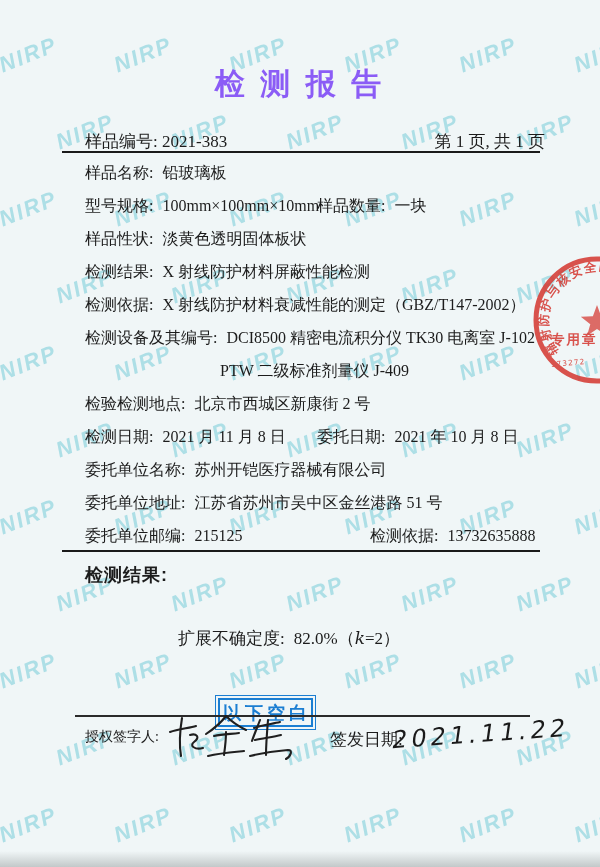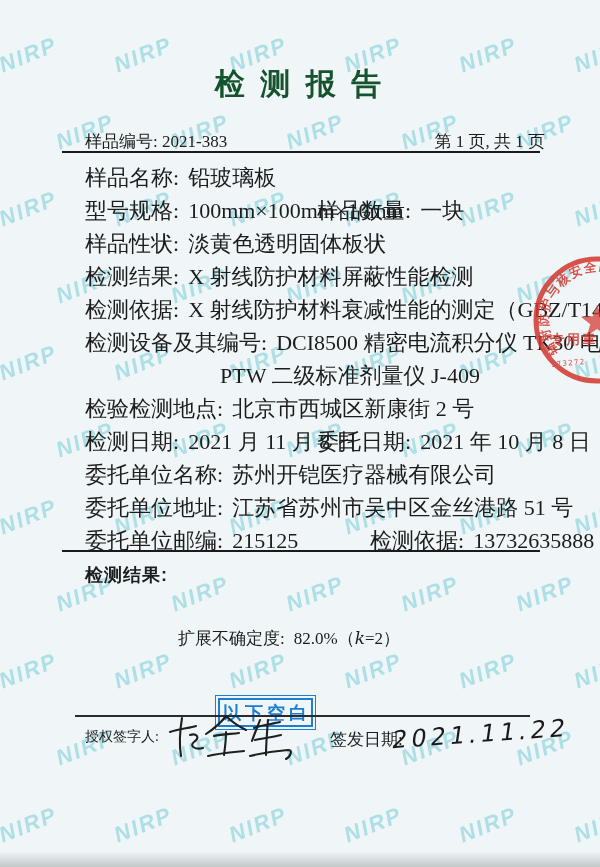--- a/index.html
+++ b/index.html
@@ -12,31 +12,31 @@
   .wm {
     position:absolute; white-space:nowrap; pointer-events:none;
     font-family:"Liberation Sans","DejaVu Sans",sans-serif;
     font-weight:bold; font-style:italic; font-size:22px; letter-spacing:2px;
     color:rgba(106,199,214,0.50);
     transform:rotate(-22deg);
   }
   .content { position:absolute; inset:0; }
   .title {
     position:absolute; top:64px; left:0; width:100%; text-align:center;
-    font-size:30px; font-weight:bold; letter-spacing:4px; color:#14532d;
+    font-size:30px; font-weight:bold; letter-spacing:4px; color:#8b5cf6;
   }
   .header-row {
     position:absolute; top:130px; left:85px; width:460px;
     display:flex; justify-content:space-between; font-size:17px; white-space:nowrap;
   }
   .hr { position:absolute; background:#1a1a1a; }
   .hr1 { top:151px; left:62px; width:478px; height:2px; }
   .hr2 { top:550px; left:62px; width:478px; height:2px; }
   .hr3 { top:715px; left:75px; width:455px; height:2px; background:#2a2a2a; }
-  .row { position:absolute; left:85px; width:470px; font-size:22px; white-space:nowrap; }
+  .row { position:absolute; left:85px; width:470px; font-size:16px; white-space:nowrap; }
   .row .label { margin-right:9px; }
   .pair2 { position:absolute; top:0; white-space:nowrap; }
   .pair2 .label { margin-right:9px; }
   .p232 { left:232px; }
   .p285 { left:285px; }
   .r0  { top:163px; } .r1 { top:196px; } .r2 { top:229px; } .r3 { top:262px; }
   .r4  { top:295px; } .r5 { top:328px; } .r6 { top:361px; left:220px; }
   .r7  { top:394px; } .r8 { top:427px; } .r9 { top:460px; }
   .r10 { top:493px; } .r11 { top:526px; }
   .results-heading {

